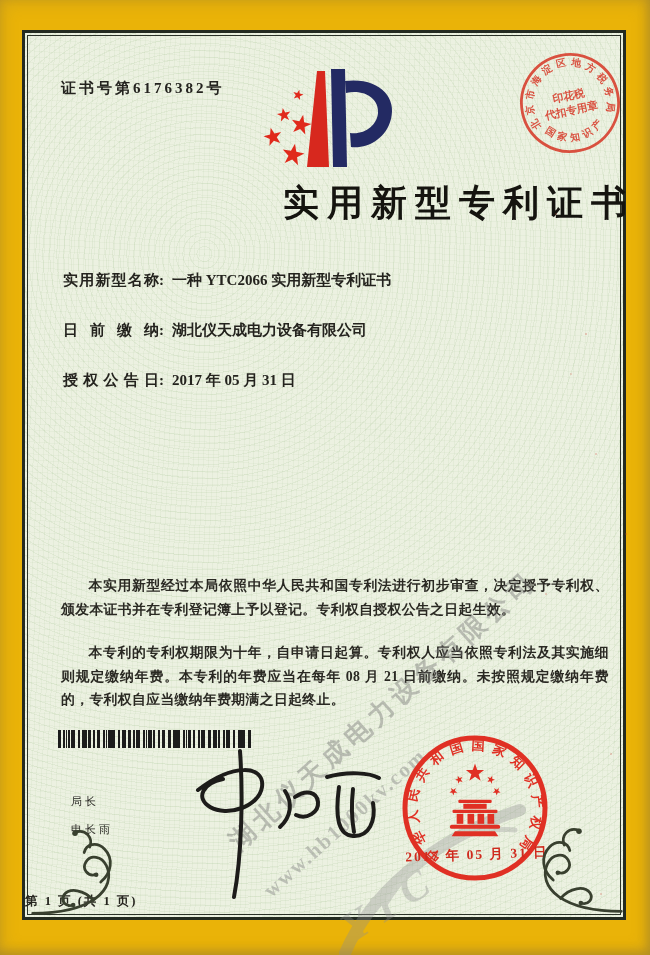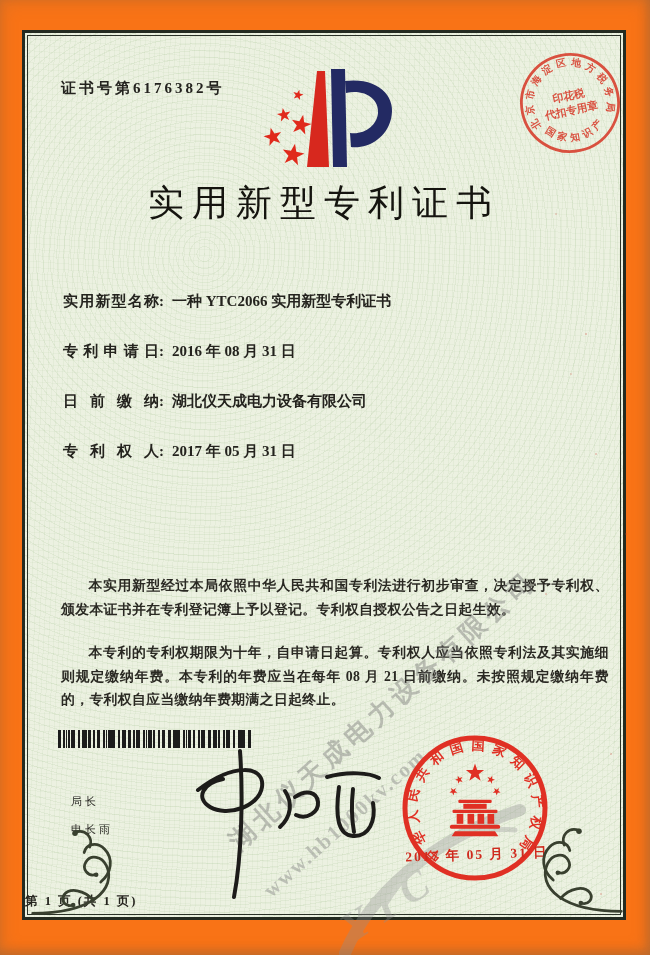--- a/index.html
+++ b/index.html
@@ -5,21 +5,21 @@
   * { margin:0; padding:0; box-sizing:border-box; }
   html,body { width:650px; height:955px; }
   body {
     font-family:"Liberation Serif", serif;
     background:#f4f1e9;
     position:relative;
     overflow:hidden;
   }
   .photo {
     position:absolute; inset:0;
-    background:#f97316;
+    background:#eab308;
     box-shadow: inset 0 0 18px rgba(110,100,80,.28), inset -3px -4px 10px rgba(90,85,70,.25);
   }
   
   .frame {
     position:absolute; left:22px; top:30px; width:604px; height:890px;
     border:3px solid #242b21;
     background-color:#ecf1e1;
     background-image:
       repeating-radial-gradient(circle at 30% 25%, rgba(150,185,130,.14) 0 1px, transparent 1px 7px),
       repeating-linear-gradient(93deg, rgba(155,190,135,.10) 0 1px, transparent 1px 5px),
@@ -28,31 +28,31 @@
   .frame-inner-line {
     position:absolute; inset:2px; border:1px solid #2b3227; pointer-events:none;
   }
   
   .cert-number {
     position:absolute; left:36px; top:46px;
     font-size:15px; letter-spacing:3px; color:#24231f; font-weight:bold;
   }
   .logo-wrap { position:absolute; left:226px; top:30px; width:152px; height:112px; }
   .title {
-    position:absolute; left:0; top:146px; width:100%;
-    text-align:center; font-size:36px; font-weight:normal; color:#15140f;
+    position:absolute; left:12px; top:146px; width:100%;
+    text-align:right; font-size:36px; font-weight:bold; color:#15140f;
     letter-spacing:8px; font-family:"DejaVu Serif","Liberation Serif",serif;
   }
   
   .tax-stamp { position:absolute; left:489px; top:14px; width:112px; height:112px;
     transform:rotate(-12deg); opacity:.92; }
   
   .fields { position:absolute; left:38px; top:238px; width:540px; }
   .f-row { margin-bottom:30px; font-size:15px; color:#24231e; font-weight:bold; height:20px; white-space:nowrap; }
-  .f-label { display:inline-block; width:96px; text-align:justify; text-align-last:justify;margin-top:21px; }
+  .f-label { display:inline-block; width:96px; text-align:justify; text-align-last:justify; }
   .f-colon { display:inline-block; margin-right:8px; }
   
   .body-text { position:absolute; left:36px; top:521px; width:548px; }
   .body-text p {
     font-size:13.8px; line-height:23.6px; color:#2a2923; text-align:justify;
     text-indent:2em; font-weight:bold; letter-spacing:.4px;margin-top:20px;
   }
   
   .barcode {
     position:absolute; left:33px; top:697px; width:193px; height:18px;
@@ -146,23 +146,22 @@
         </text>
         <text x="60" y="56" text-anchor="middle" font-size="11.5" fill="#d84433" font-weight="bold">印花税</text>
         <text x="60" y="72" text-anchor="middle" font-size="11.5" fill="#d84433" font-weight="bold">代扣专用章</text>
       </svg>
     </div>
 
     <div class="title">实用新型专利证书</div>
 
     <div class="fields">
         <div class="f-row"><span class="f-label">实用新型名称</span><span class="f-colon">:</span><span class="f-value">一种 YTC2066 实用新型专利证书</span></div>
-        <div class="f-row"><span class="f-label">专利申请日</span><span class="f-colon">:</span><span class="f-value">2016 年 08 月 31 日</span></div>
         <div class="f-row"><span class="f-label">日前缴纳</span><span class="f-colon">:</span><span class="f-value">湖北仪天成电力设备有限公司</span></div>
-        <div class="f-row"><span class="f-label">专利权人</span><span class="f-colon">:</span><span class="f-value">2017 年 05 月 31 日</span></div>
+        <div class="f-row"><span class="f-label">授权公告日</span><span class="f-colon">:</span><span class="f-value">2017 年 05 月 31 日</span></div>
       </div>
 
     <div class="body-text">
         <p>本实用新型经过本局依照中华人民共和国专利法进行初步审查，决定授予专利权、颁发本证书并在专利登记簿上予以登记。专利权自授权公告之日起生效。</p>
         <p>本专利的专利权期限为十年，自申请日起算。专利权人应当依照专利法及其实施细则规定缴纳年费。本专利的年费应当在每年 08 月 21 日前缴纳。未按照规定缴纳年费的，专利权自应当缴纳年费期满之日起终止。</p>
       </div>
 
     <div class="barcode"></div>
 
     <div class="wm-company">湖北仪天成电力设备有限公司</div>

